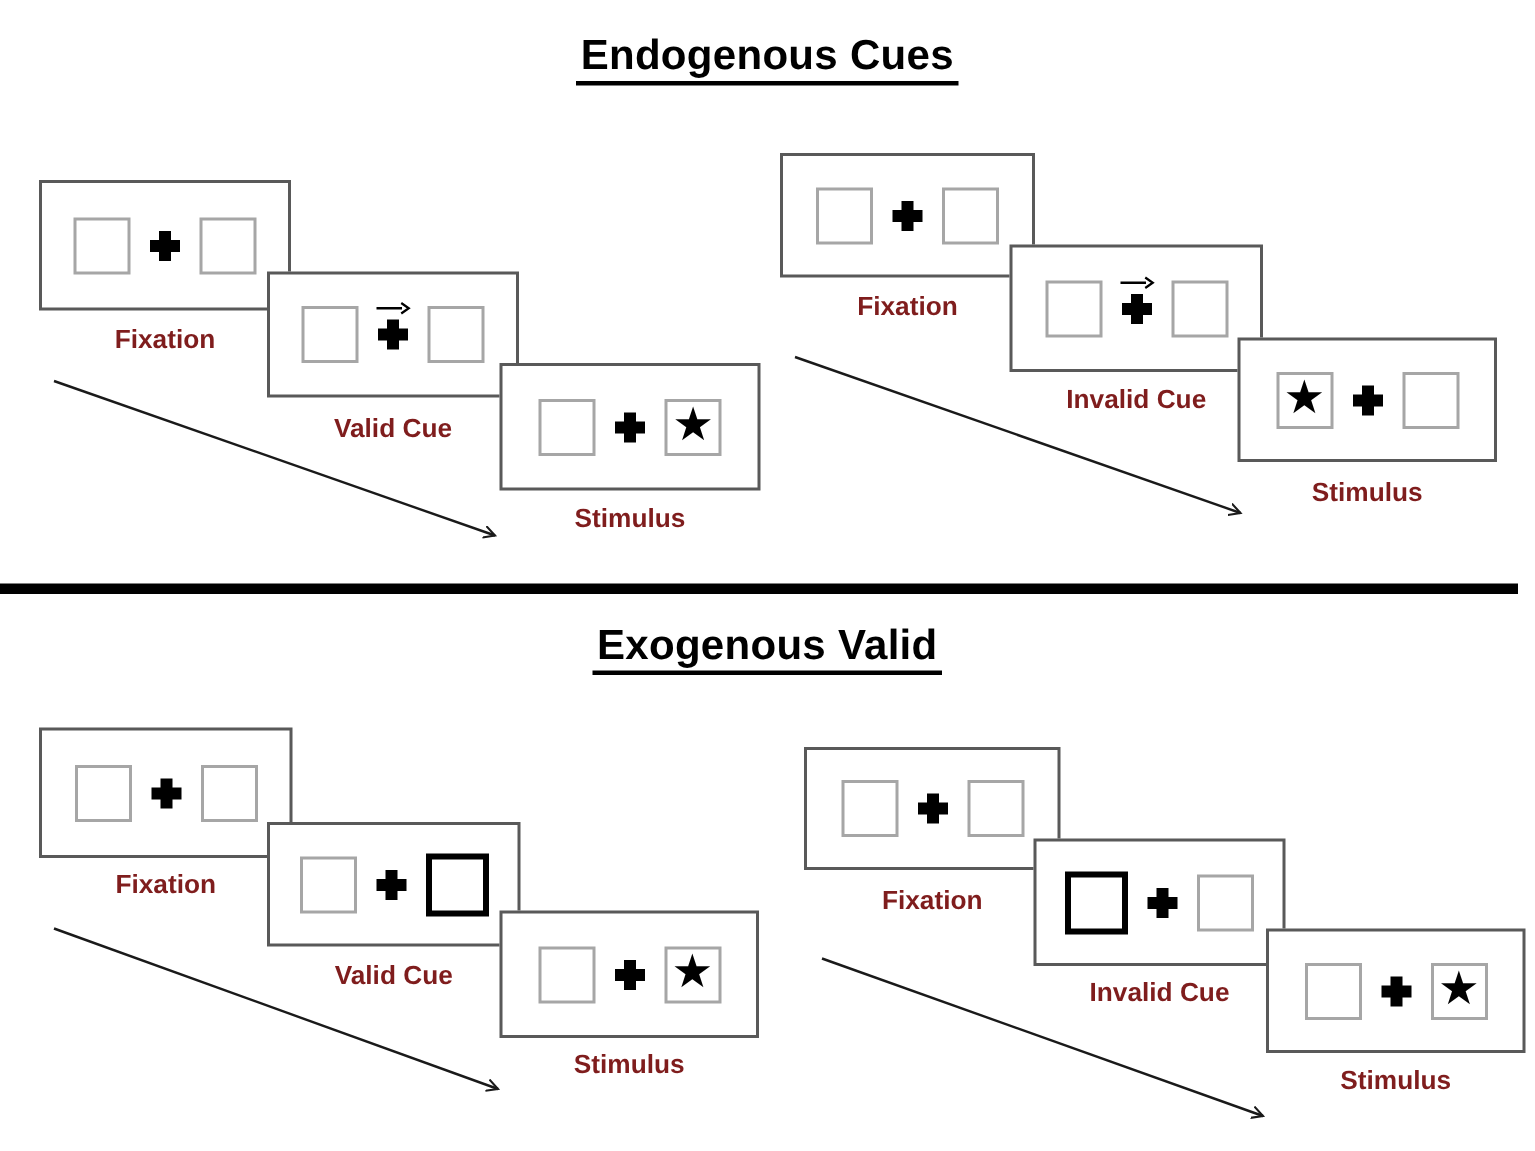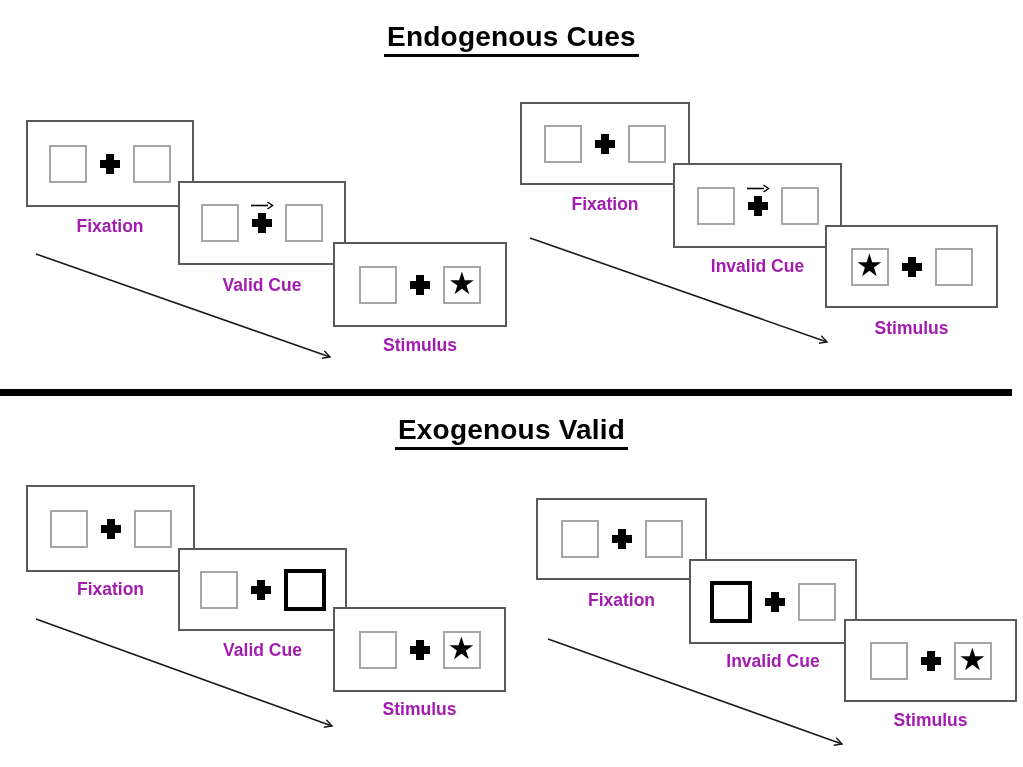--- a/index.html
+++ b/index.html
@@ -21,21 +21,21 @@
     width:38px;height:38px;border:2px solid #a6a6a6;box-sizing:border-box;
     background:#fff;display:flex;align-items:center;justify-content:center;
   }
   .sq.bold{width:42px;height:42px;border:4px solid #000;}
   .plus-wrap{position:relative;width:20px;height:20px;}
   .plus{display:block;width:20px;height:20px;position:relative;}
   .plus::before{content:"";position:absolute;left:6px;top:0;width:8px;height:20px;background:#000;}
   .plus::after{content:"";position:absolute;top:6px;left:0;width:20px;height:8px;background:#000;}
   .cue-arrow{position:absolute;top:-13px;left:50%;transform:translateX(-50%);width:24px;height:11px;}
   .star{font-size:31px;line-height:1;color:#000;font-family:"DejaVu Sans",sans-serif;transform:translateY(-1px);}
-  .plabel{position:absolute;text-align:center;font-weight:bold;font-size:17.5px;color:#a21caf;}
+  .plabel{position:absolute;text-align:center;font-weight:bold;font-size:17.5px;color:#7f1d1d;}
   .divider{position:absolute;left:0;top:389px;width:1012px;height:7px;background:#000;}
   .tarrow{position:absolute;overflow:visible;}
   .defs-holder{position:absolute;width:0;height:0;}
 </style>
 </head>
 <body>
 
 <div class="canvas">
 
   <svg class="defs-holder">

